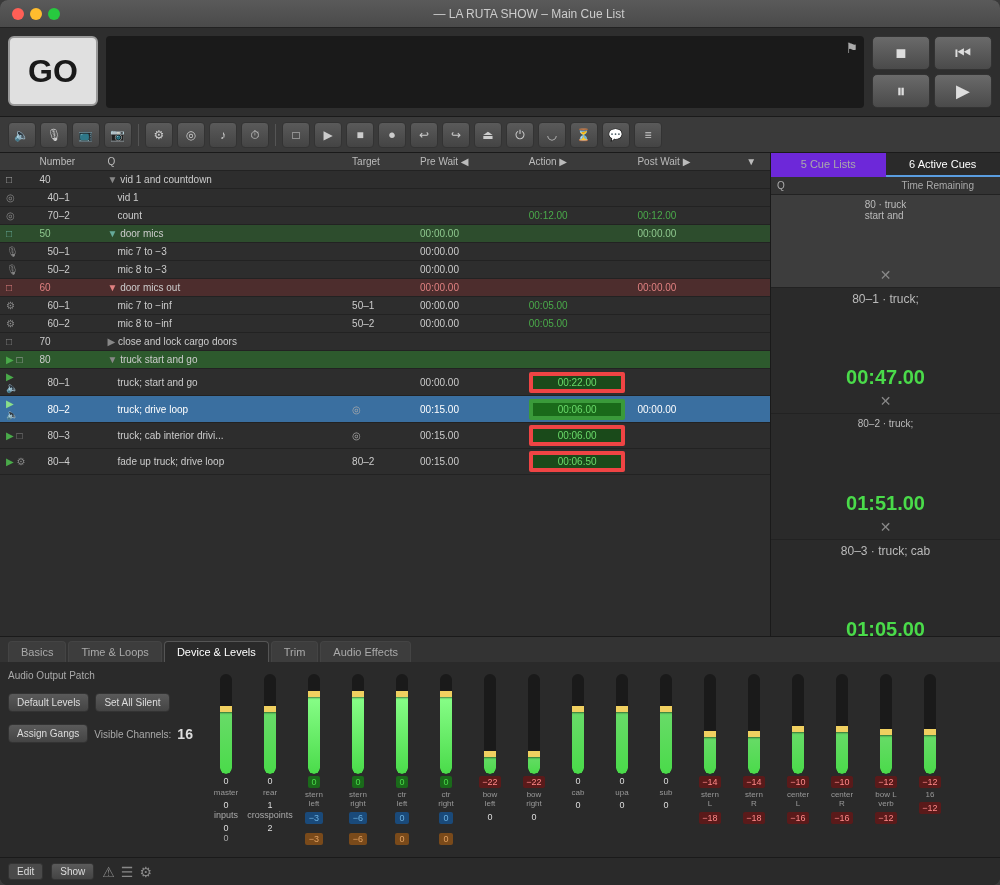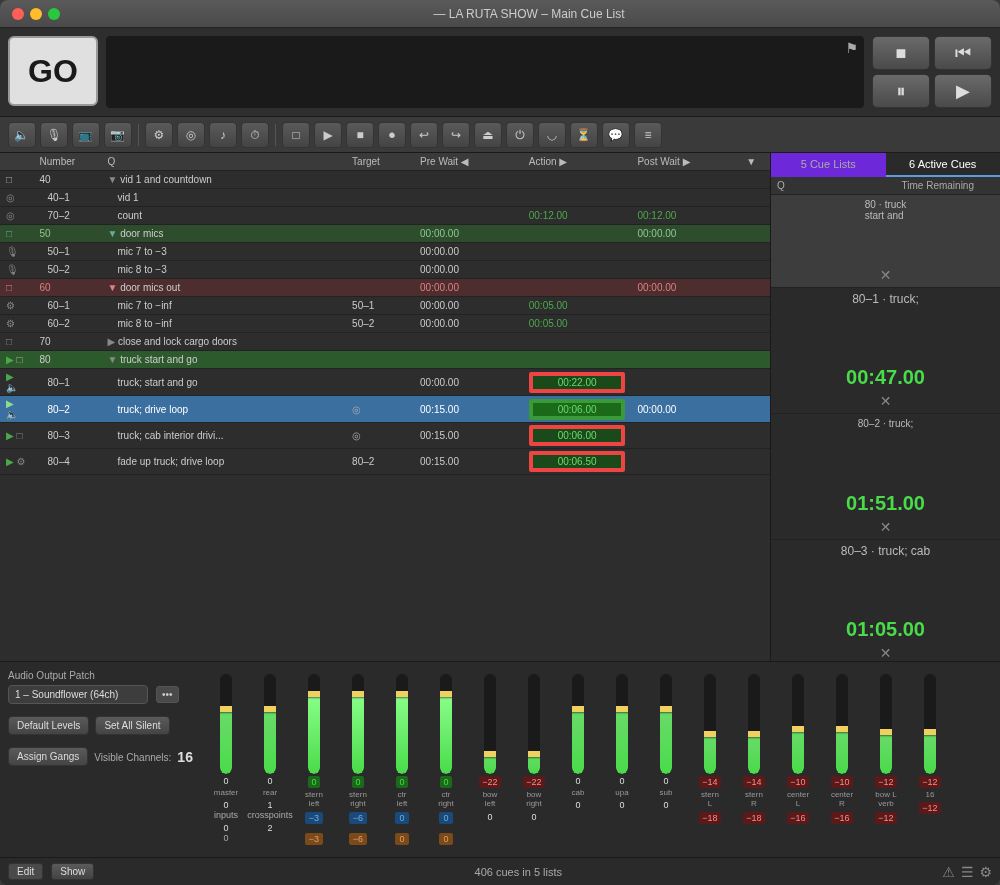--- a/index.html
+++ b/index.html
@@ -867,29 +867,32 @@
       <div class="active-cue-item">
         <div style="flex:0 0 70px; font-size:10px; color:#bbb;">80–5 · fade up</div>
         <div class="active-cue-time ac-orange">00:08.50</div>
         <span class="active-cue-close">✕</span>
       </div>
     </div>
 
   </div>
 
   <div class="bottom-panel">
+    <div class="bottom-tabs">
+      <div class="bottom-tab">Basics</div>
+      <div class="bottom-tab">Time &amp; Loops</div>
+      <div class="bottom-tab active">Device &amp; Levels</div>
+      <div class="bottom-tab">Trim</div>
+      <div class="bottom-tab">Audio Effects</div>
+    </div>
 
     <div class="device-levels">
 
       <div class="left-controls">
         <div class="audio-output-label">Audio Output Patch</div>
-        <div style="display:flex;align-items:center;gap:4px;margin-bottom:6px">
-          <div class="select-box">1 – Soundflower (64ch)</div>
-          <div class="dots-btn">•••</div>
-        </div>
         <div class="action-btn-row">
           <div class="action-btn">Default Levels</div>
           <div class="action-btn">Set All Silent</div>
         </div>
         <div class="action-btn-row">
           <div class="action-btn">Assign Gangs</div>
           <div class="visible-channels">
             <span>Visible Channels:</span>
             <span class="channel-count">16</span>
           </div>
@@ -1083,21 +1086,20 @@
           </div>
 
         </div>
       </div>
     </div>
   </div>
 
   <div class="status-bar">
     <div class="edit-btn">Edit</div>
     <div class="show-btn">Show</div>
-    <div class="status-text">406 cues in 5 lists</div>
     <div class="status-icons">
       <span>⚠</span>
       <span>☰</span>
       <span>⚙</span>
     </div>
   </div>
 
 </div>
 
 </body></html>

